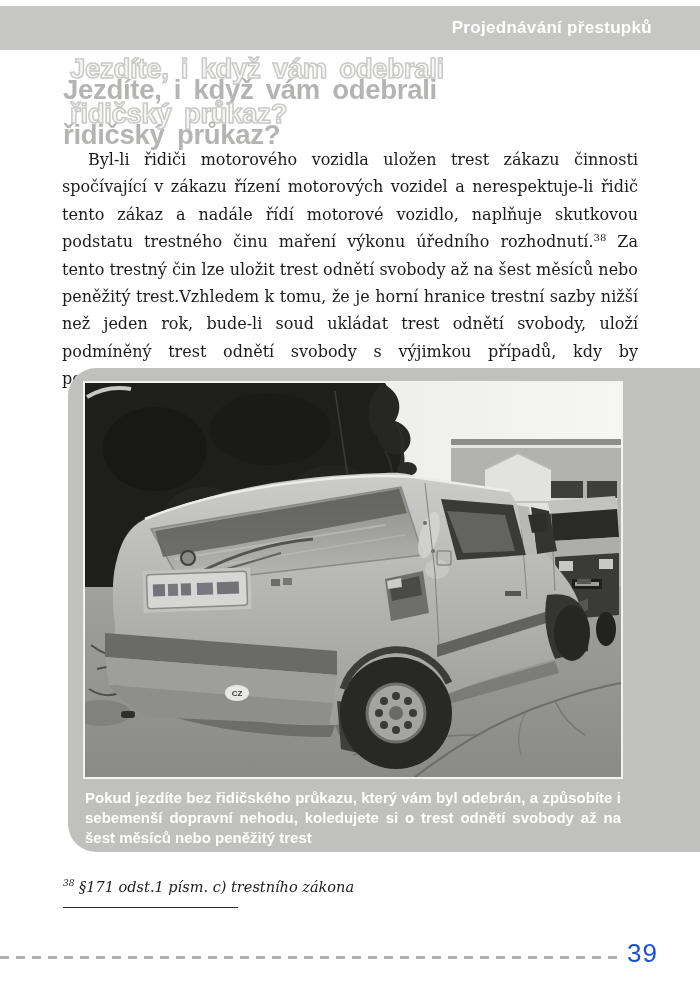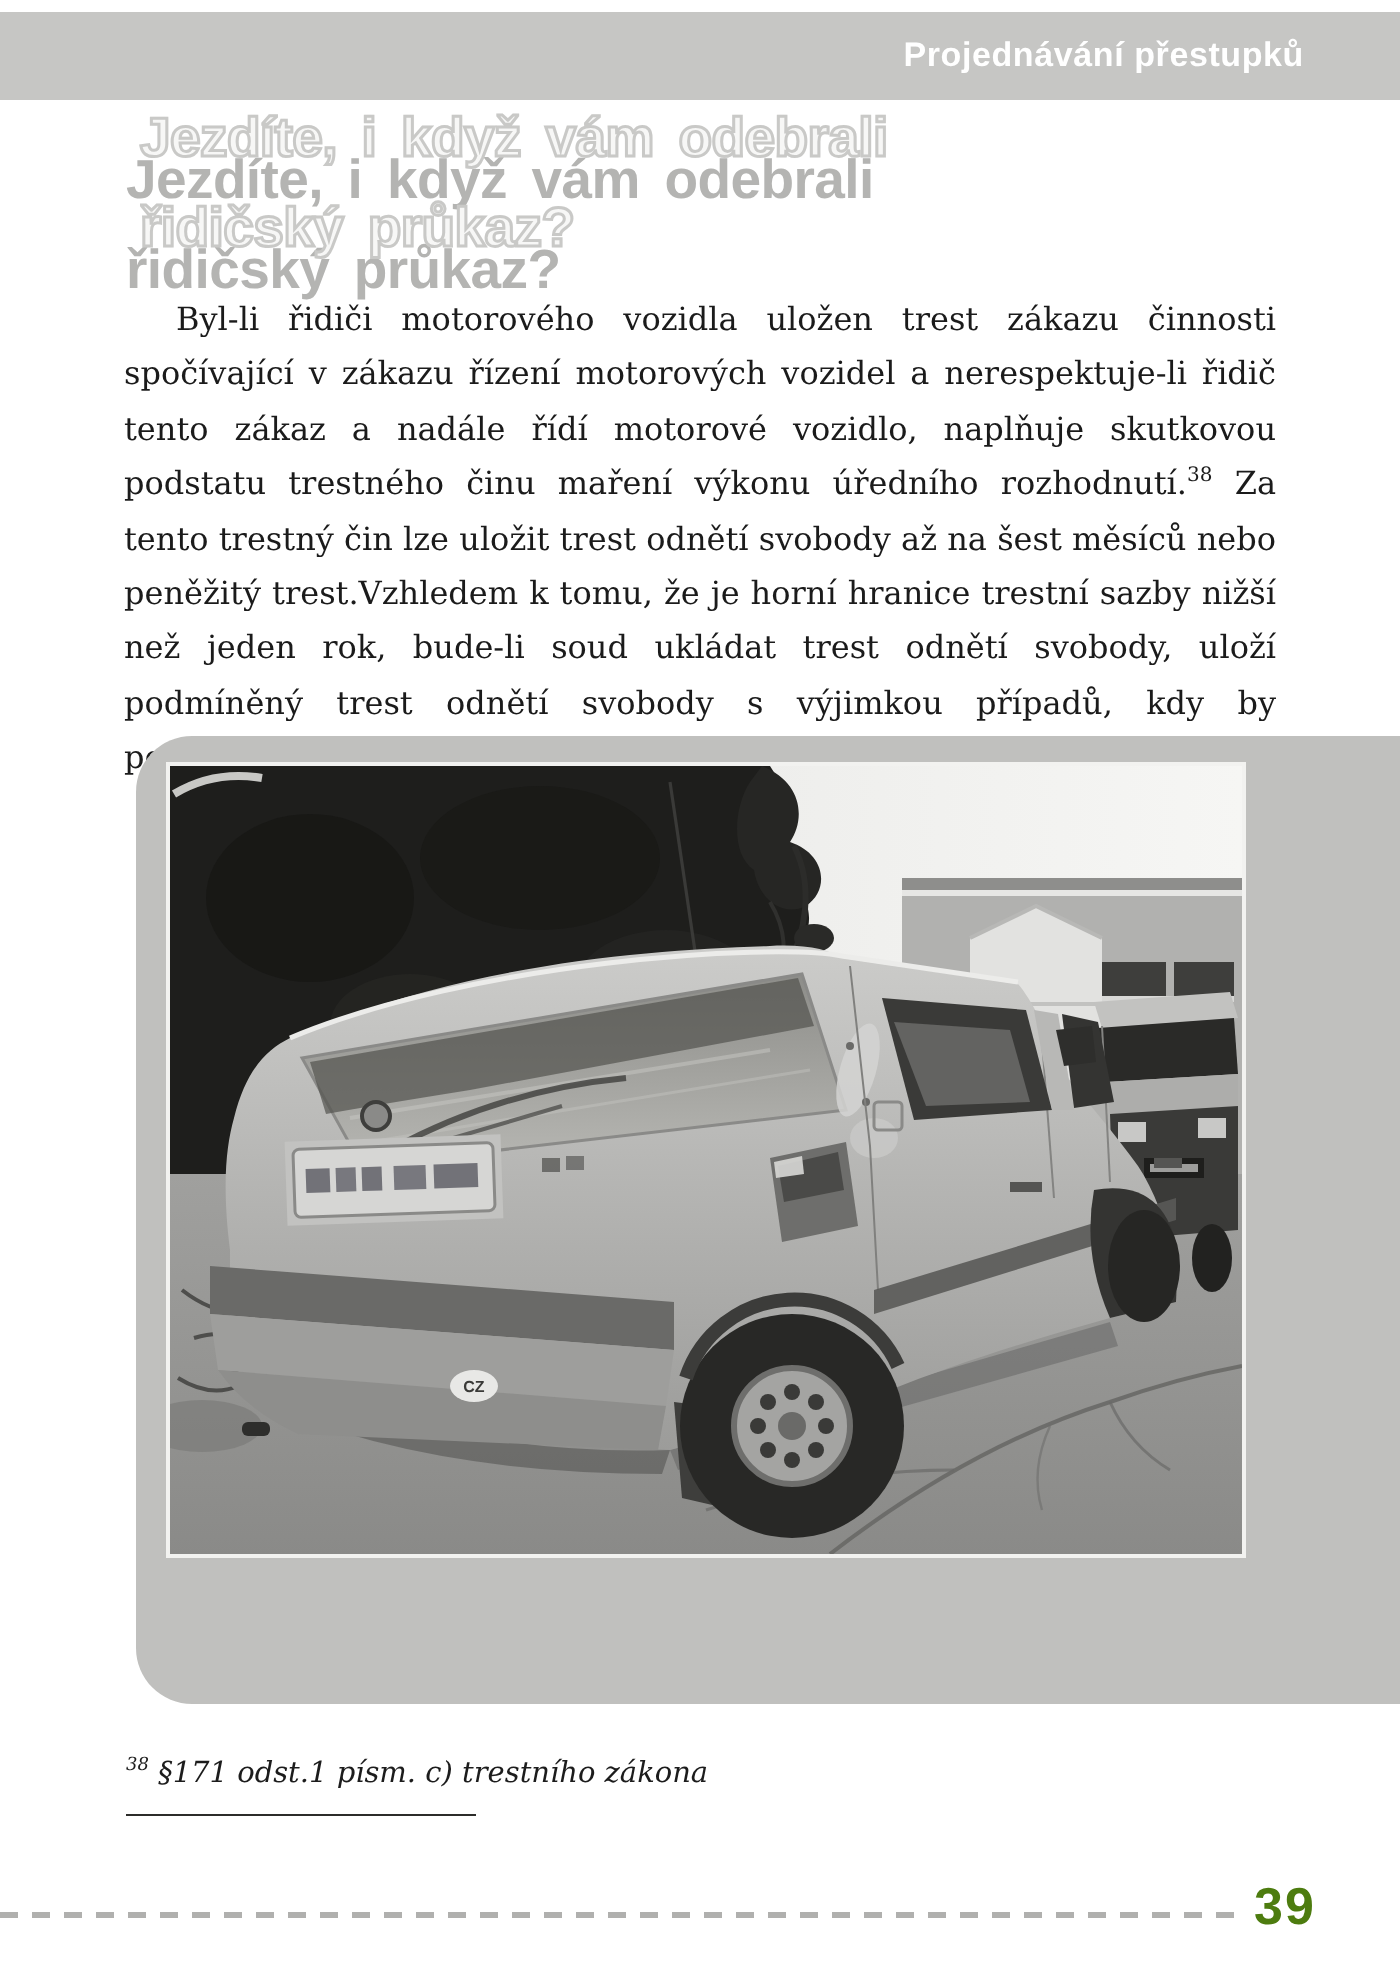--- a/index.html
+++ b/index.html
@@ -71,21 +71,21 @@
     font-size:14.5px;color:#1c1c1c;margin:0;
   }
   .footnote sup{font-size:9px;font-style:italic;line-height:0;vertical-align:super;}
   
   .dashed-divider{
     position:absolute;left:0;top:956px;width:618px;height:3px;
     background:repeating-linear-gradient(to right,#b0b0ae 0 9px,transparent 9px 16px);
   }
   .page-number{
     position:absolute;left:627px;top:938px;
-    font-size:26px;font-weight:bold;color:#4d7c0f;letter-spacing:1px;
+    font-size:26px;font-weight:normal;color:#1d4ed8;letter-spacing:1px;
   }
 </style>
 </head>
 <body>
 
 <div class="header-band">
   <span class="running-head">Projednávání přestupků</span>
 </div>
 
 <div class="title title-ghost">
@@ -286,19 +286,20 @@
           <circle cx="294" cy="330" r="4" fill="#3a3a38"></circle>
           <circle cx="299" cy="318" r="4" fill="#3a3a38"></circle>
           <circle cx="311" cy="330" r="7" fill="#6a6a68"></circle>
           <path d="M258,306 A57,57 0 0 1 364,300" stroke="#3c3c3a" stroke-width="7" fill="none"></path>
         </g>
 
         <rect x="36" y="328" width="14" height="7" rx="3" fill="#2e2e2c"></rect>
       </g>
     </svg>
   </div>
+  <div class="caption">Pokud jezdíte bez řidičského průkazu, který vám byl odebrán, a způsobíte i sebemenší dopravní nehodu, koledujete si o trest odnětí svobody až na šest měsíců nebo peněžitý trest</div>
 </div>
 
 <div class="footnote-rule"></div>
 <p class="footnote"><sup>38</sup> <span>§171 odst.1 písm. c) trestního zákona</span></p>
 
 <div class="dashed-divider"></div>
 <div class="page-number">39</div>
 
 </body></html>

